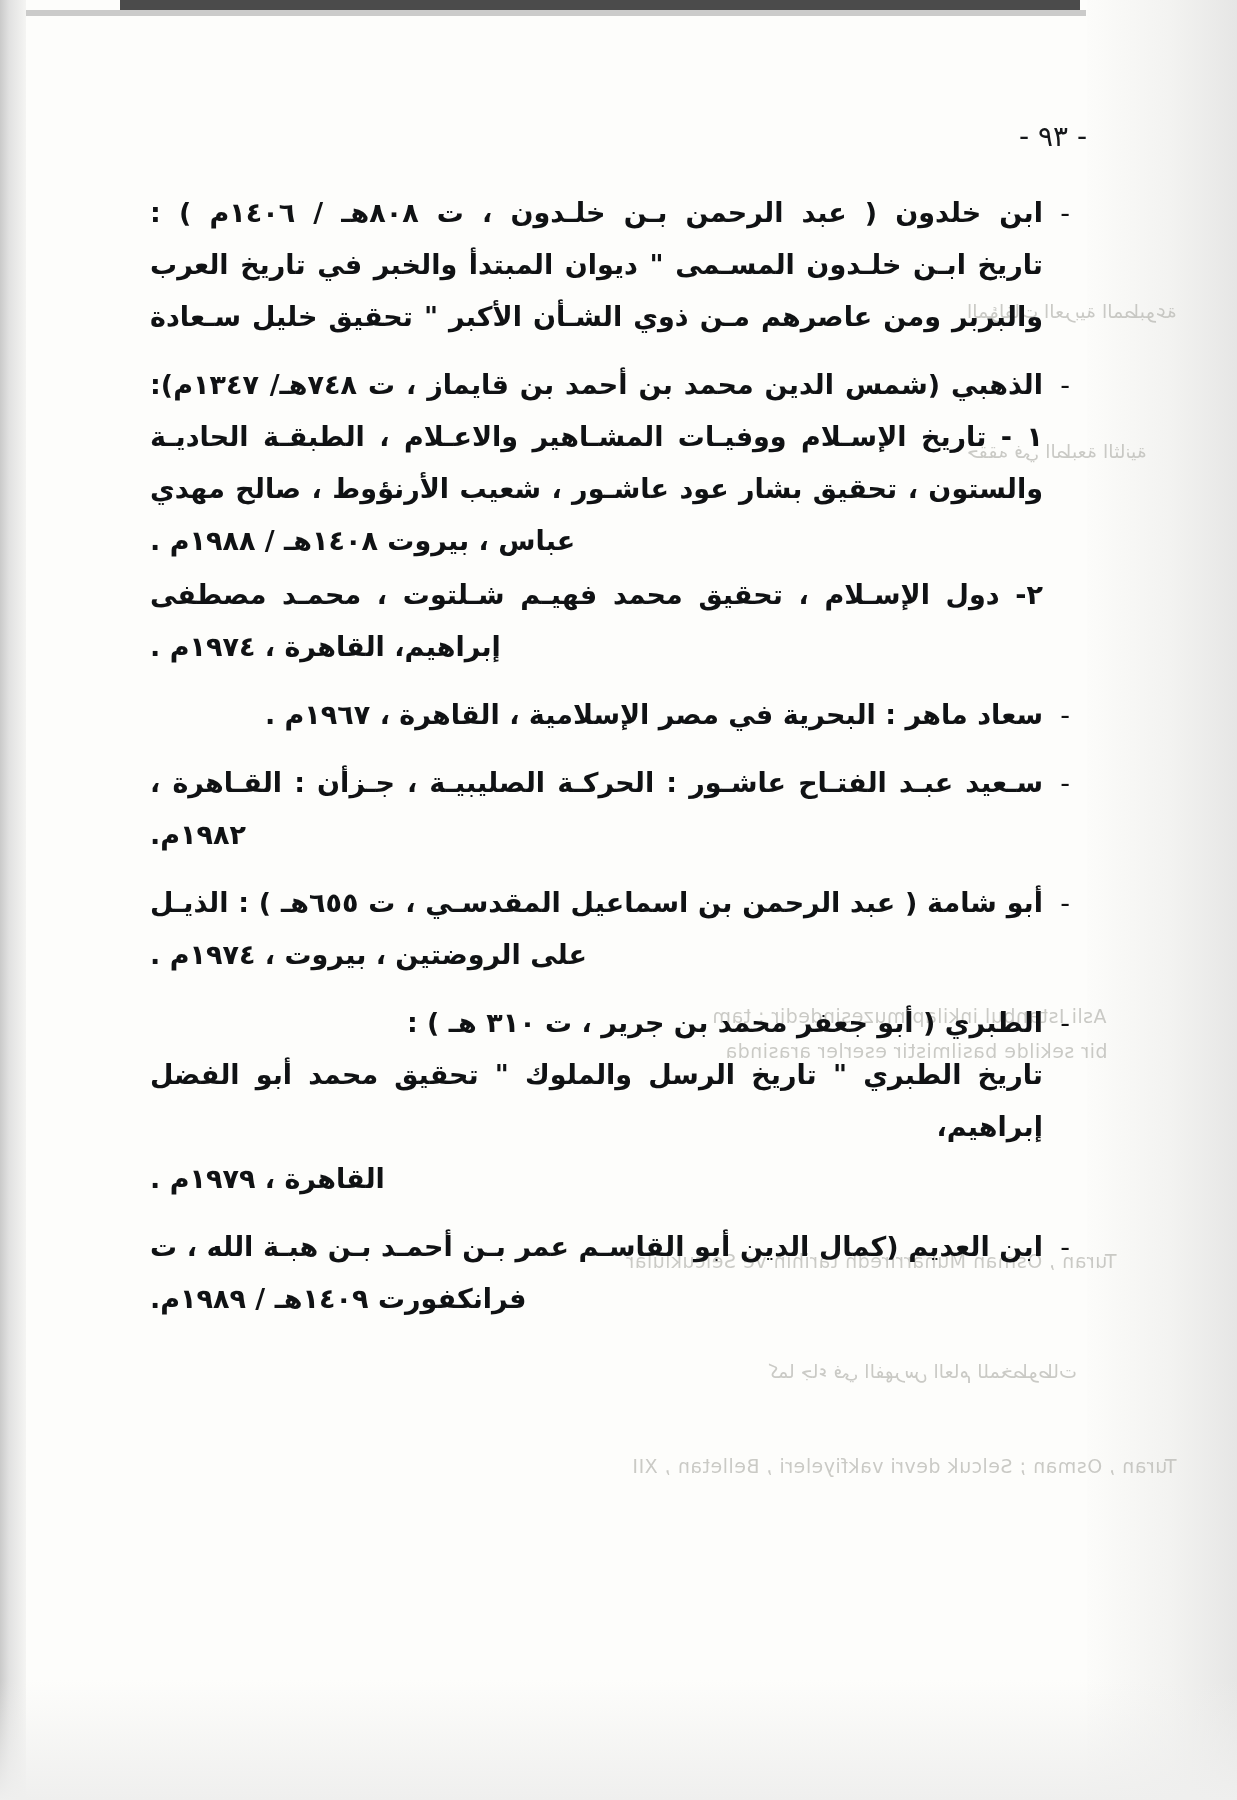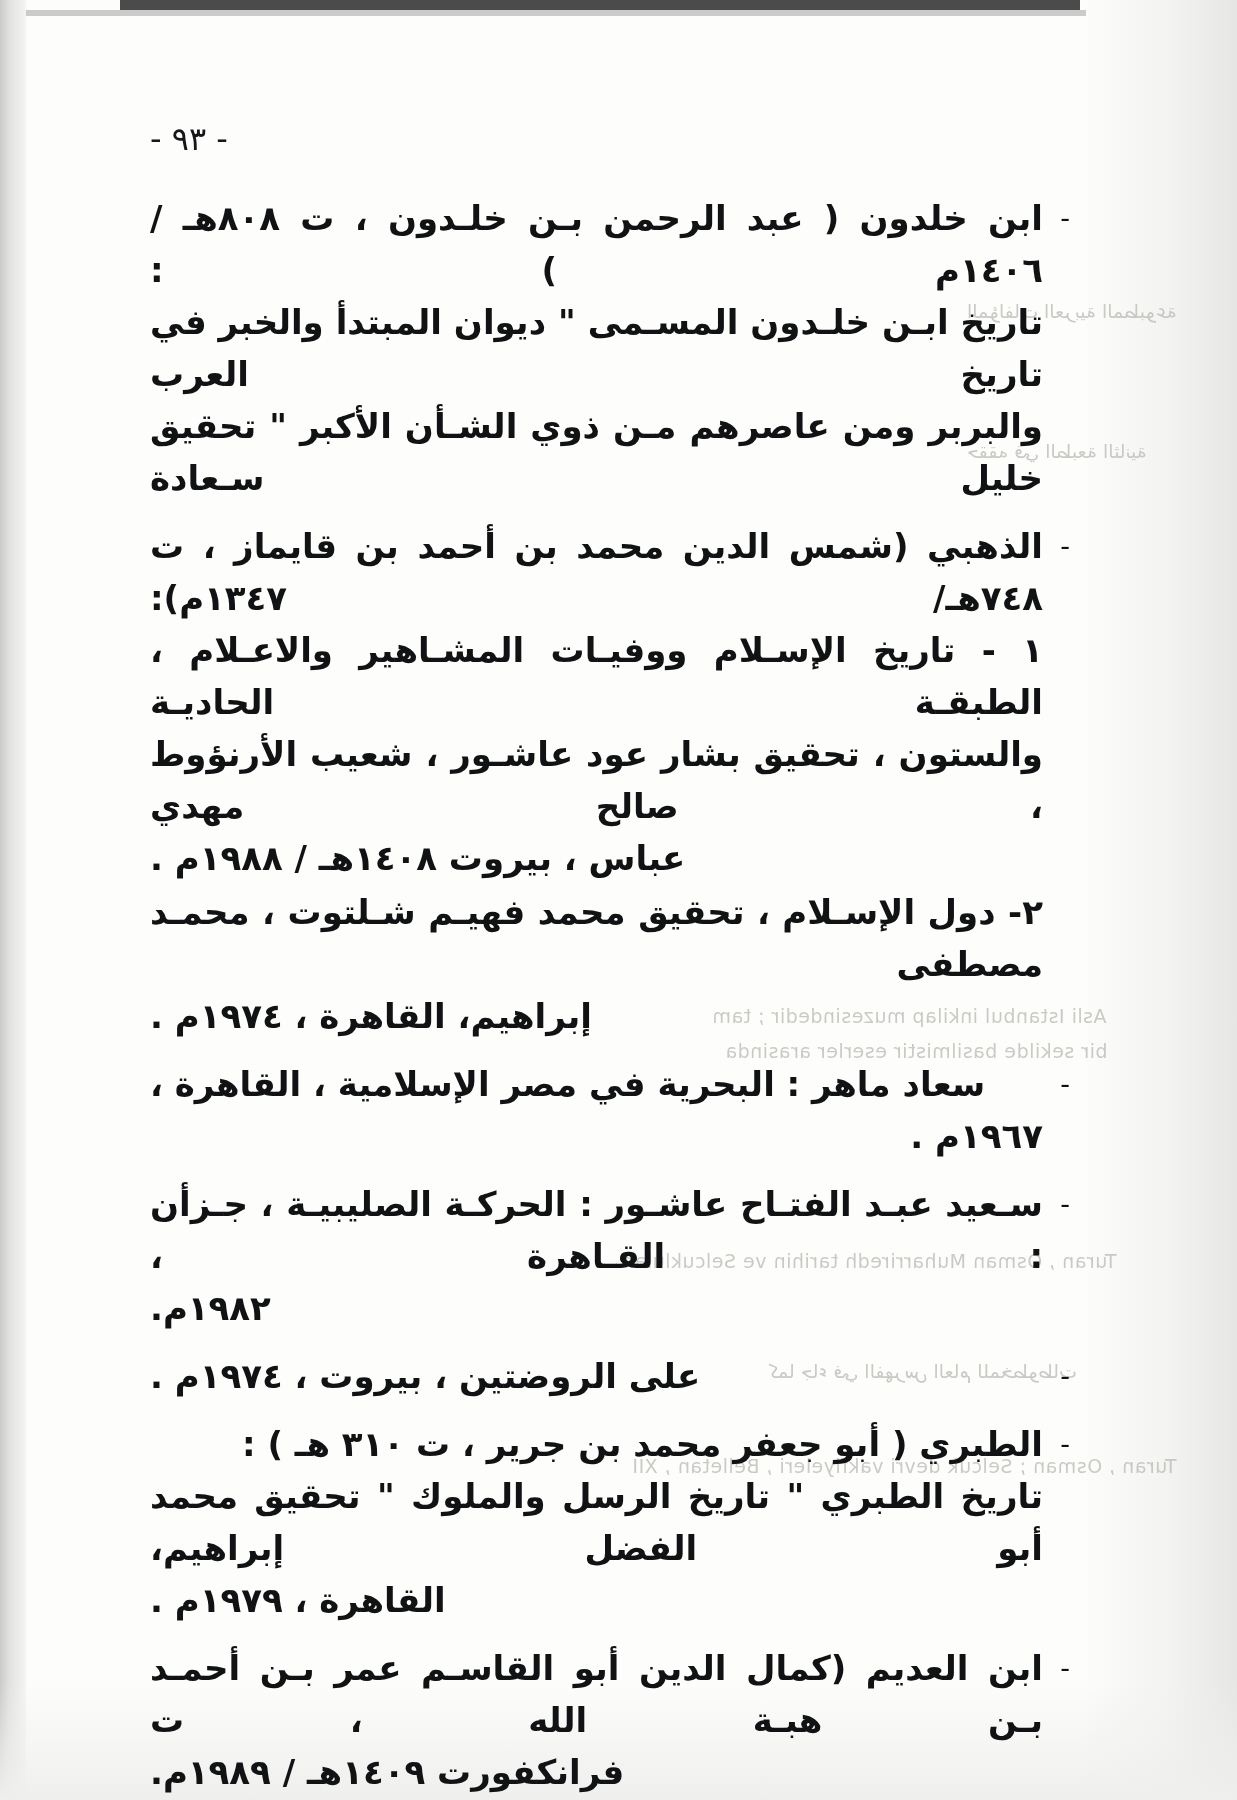--- a/index.html
+++ b/index.html
@@ -82,22 +82,22 @@
   }
 
   .content {
     position: absolute;
     top: 120px;
     right: 150px;
     left: 150px;
   }
 
   .folio {
-    text-align: left;
-    font-size: 32px;
+    text-align: right;
+    font-size: 28px;
     color: #15171a;
     letter-spacing: 4px;
     margin-bottom: 34px;
     font-family: "DejaVu Sans", sans-serif;
   }
 
   .entry {
     display: flex;
     flex-direction: row;
     align-items: flex-start;
@@ -108,21 +108,21 @@
     width: 44px;
     text-align: center;
     font-size: 27px;
     line-height: 52px;
     color: #111;
   }
   .entry-body {
     flex: 1 1 auto;
   }
   .line {
-    font-size: 34px;
+    font-size: 27px;
     line-height: 52px;
     color: #101214;
     text-align: justify;
     text-align-last: justify;
     font-family: "DejaVu Sans", sans-serif;
     font-weight: 600;
     letter-spacing: 0;
   }
   .line.last {
     text-align: left;
@@ -191,20 +191,21 @@
       <div class="dash">-</div>
       <div class="entry-body">
         <div class="line">سـعيد عبـد الفتـاح عاشـور : الحركـة الصليبيـة ، جـزأن : القـاهرة ،</div>
         <div class="line center-last">١٩٨٢م.</div>
       </div>
     </div>
 
     <div class="entry">
       <div class="dash">-</div>
       <div class="entry-body">
+        <div class="line">أبو شامة ( عبد الرحمن بن اسماعيل المقدسـي ، ت ٦٥٥هـ ) : الذيـل</div>
         <div class="line center-last">على الروضتين ، بيروت ، ١٩٧٤م .</div>
       </div>
     </div>
 
     <div class="entry">
       <div class="dash">-</div>
       <div class="entry-body">
         <div class="line last">الطبري ( أبو جعفر محمد بن جرير ، ت ٣١٠ هـ ) :</div>
         <div class="line">تاريخ الطبري " تاريخ الرسل والملوك " تحقيق محمد أبو الفضل إبراهيم،</div>
         <div class="line center-last">القاهرة ، ١٩٧٩م .</div>

